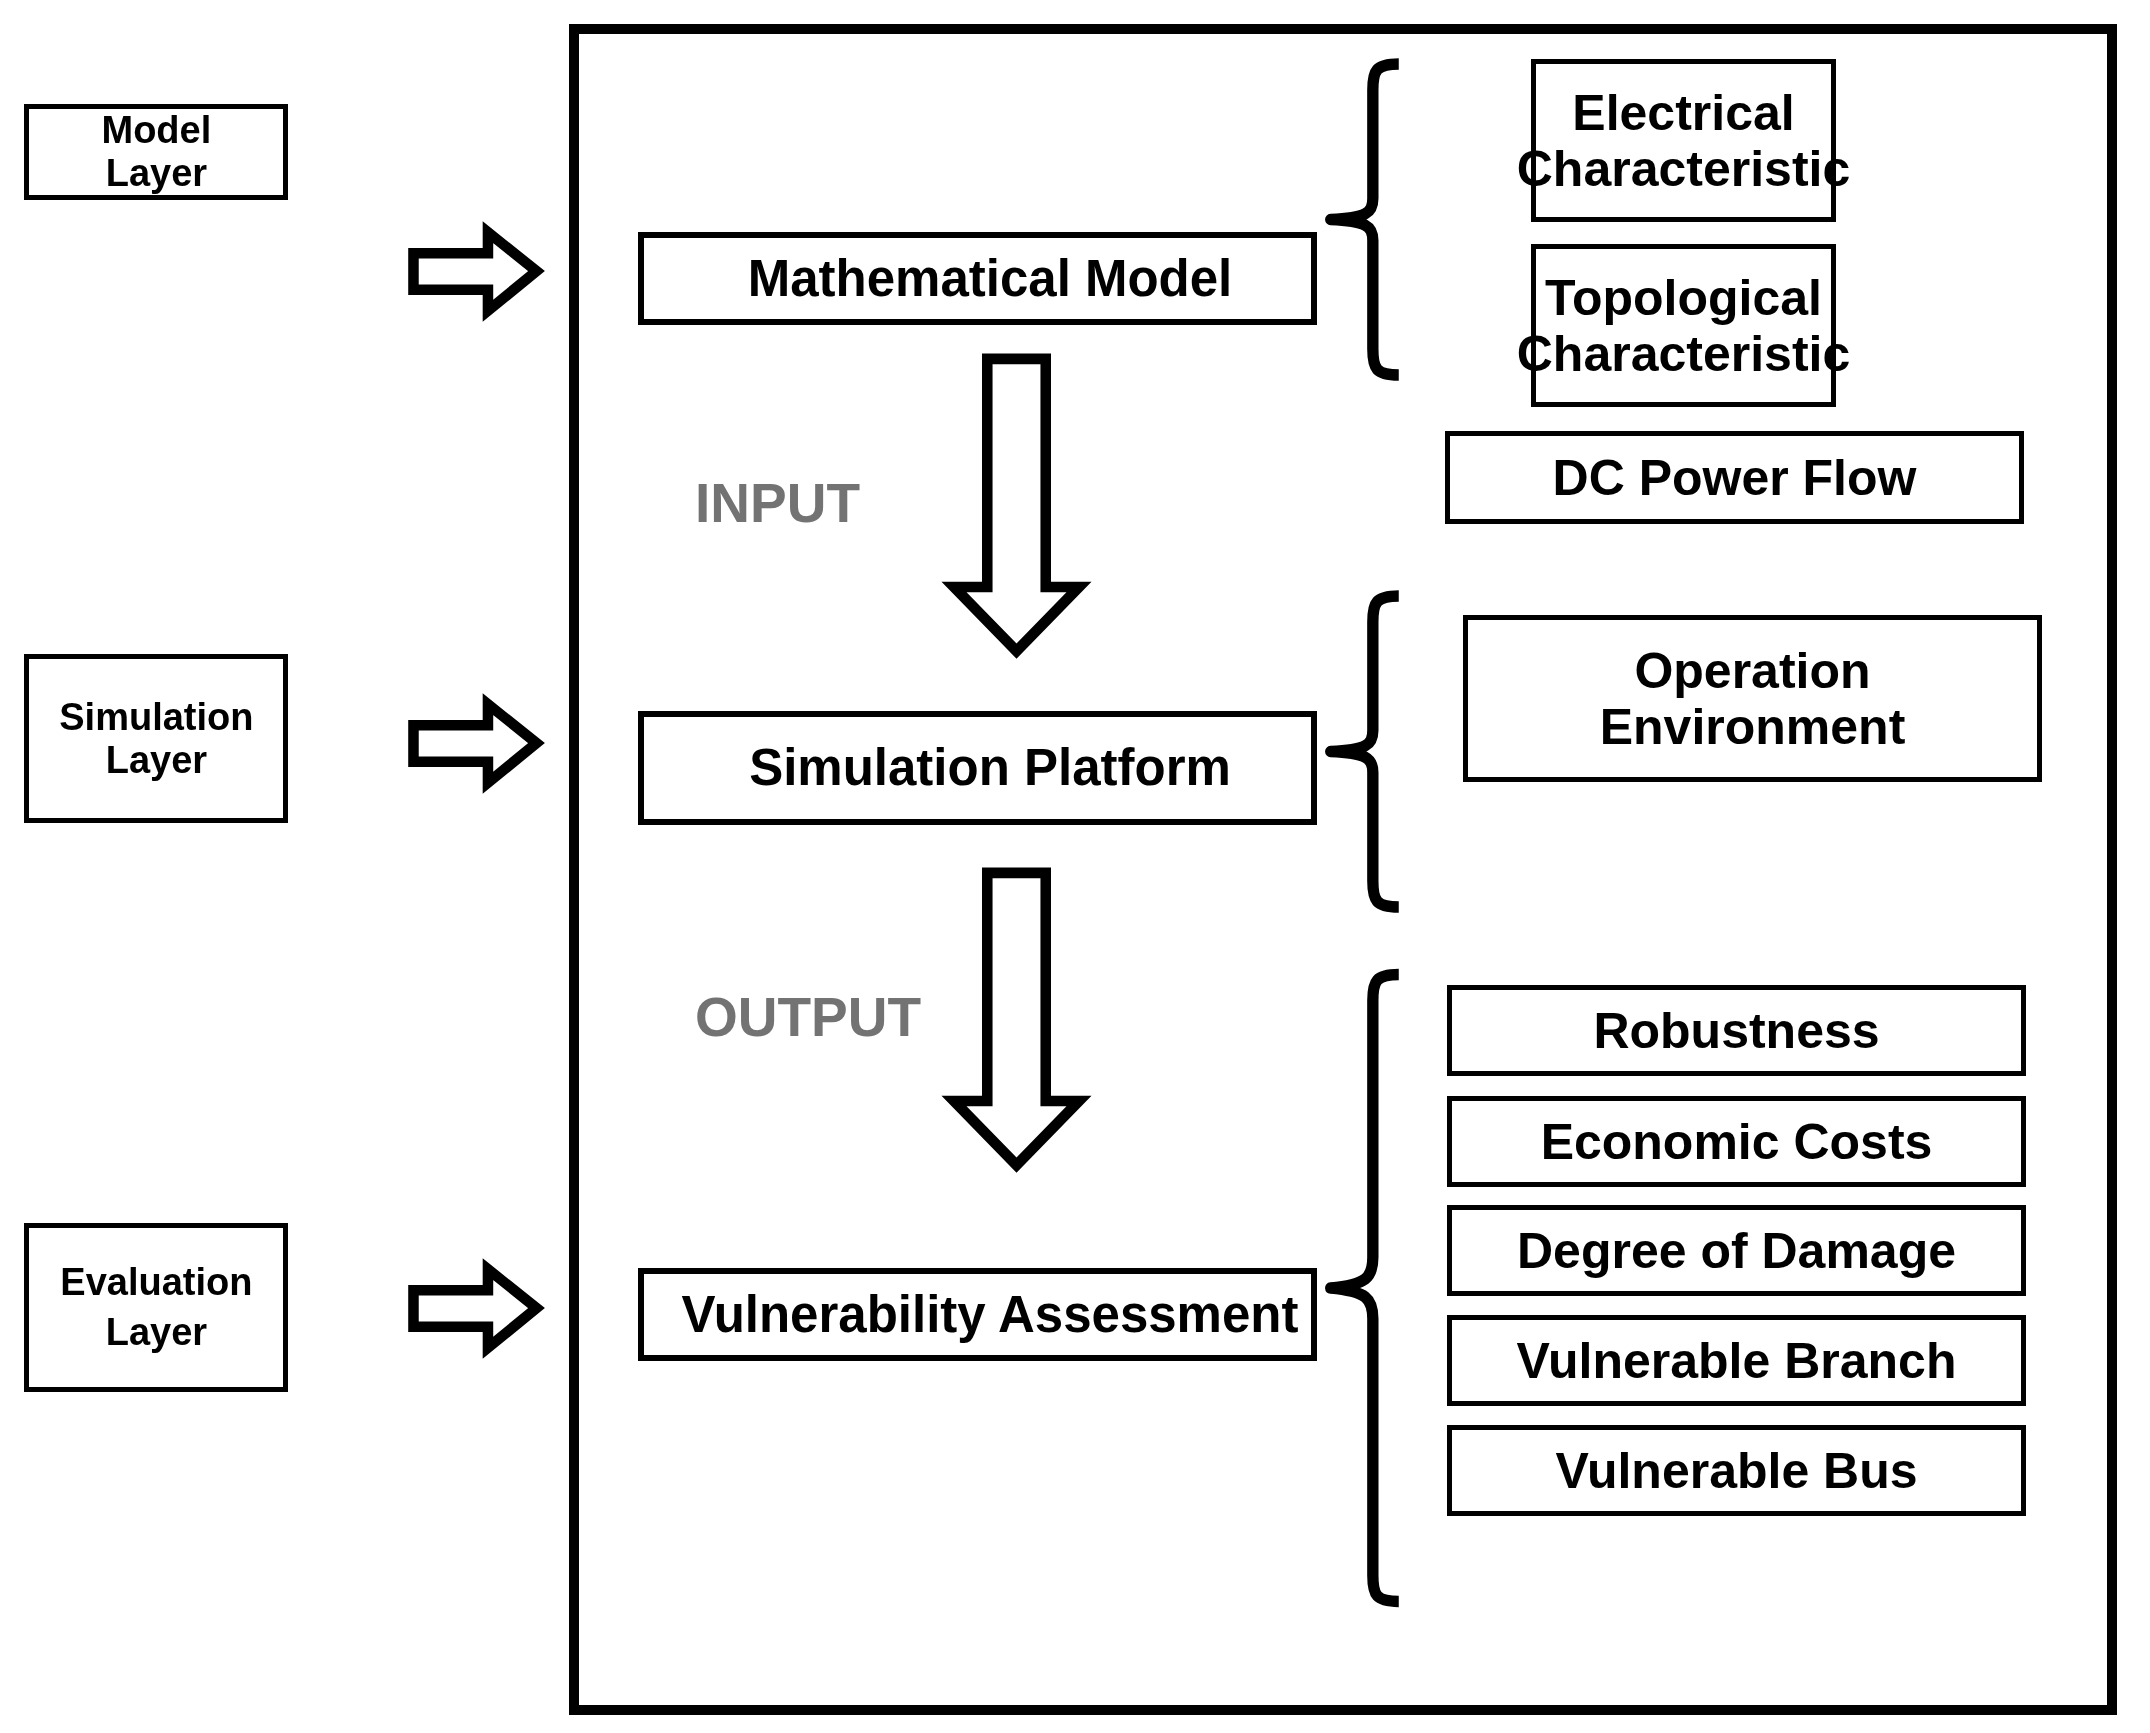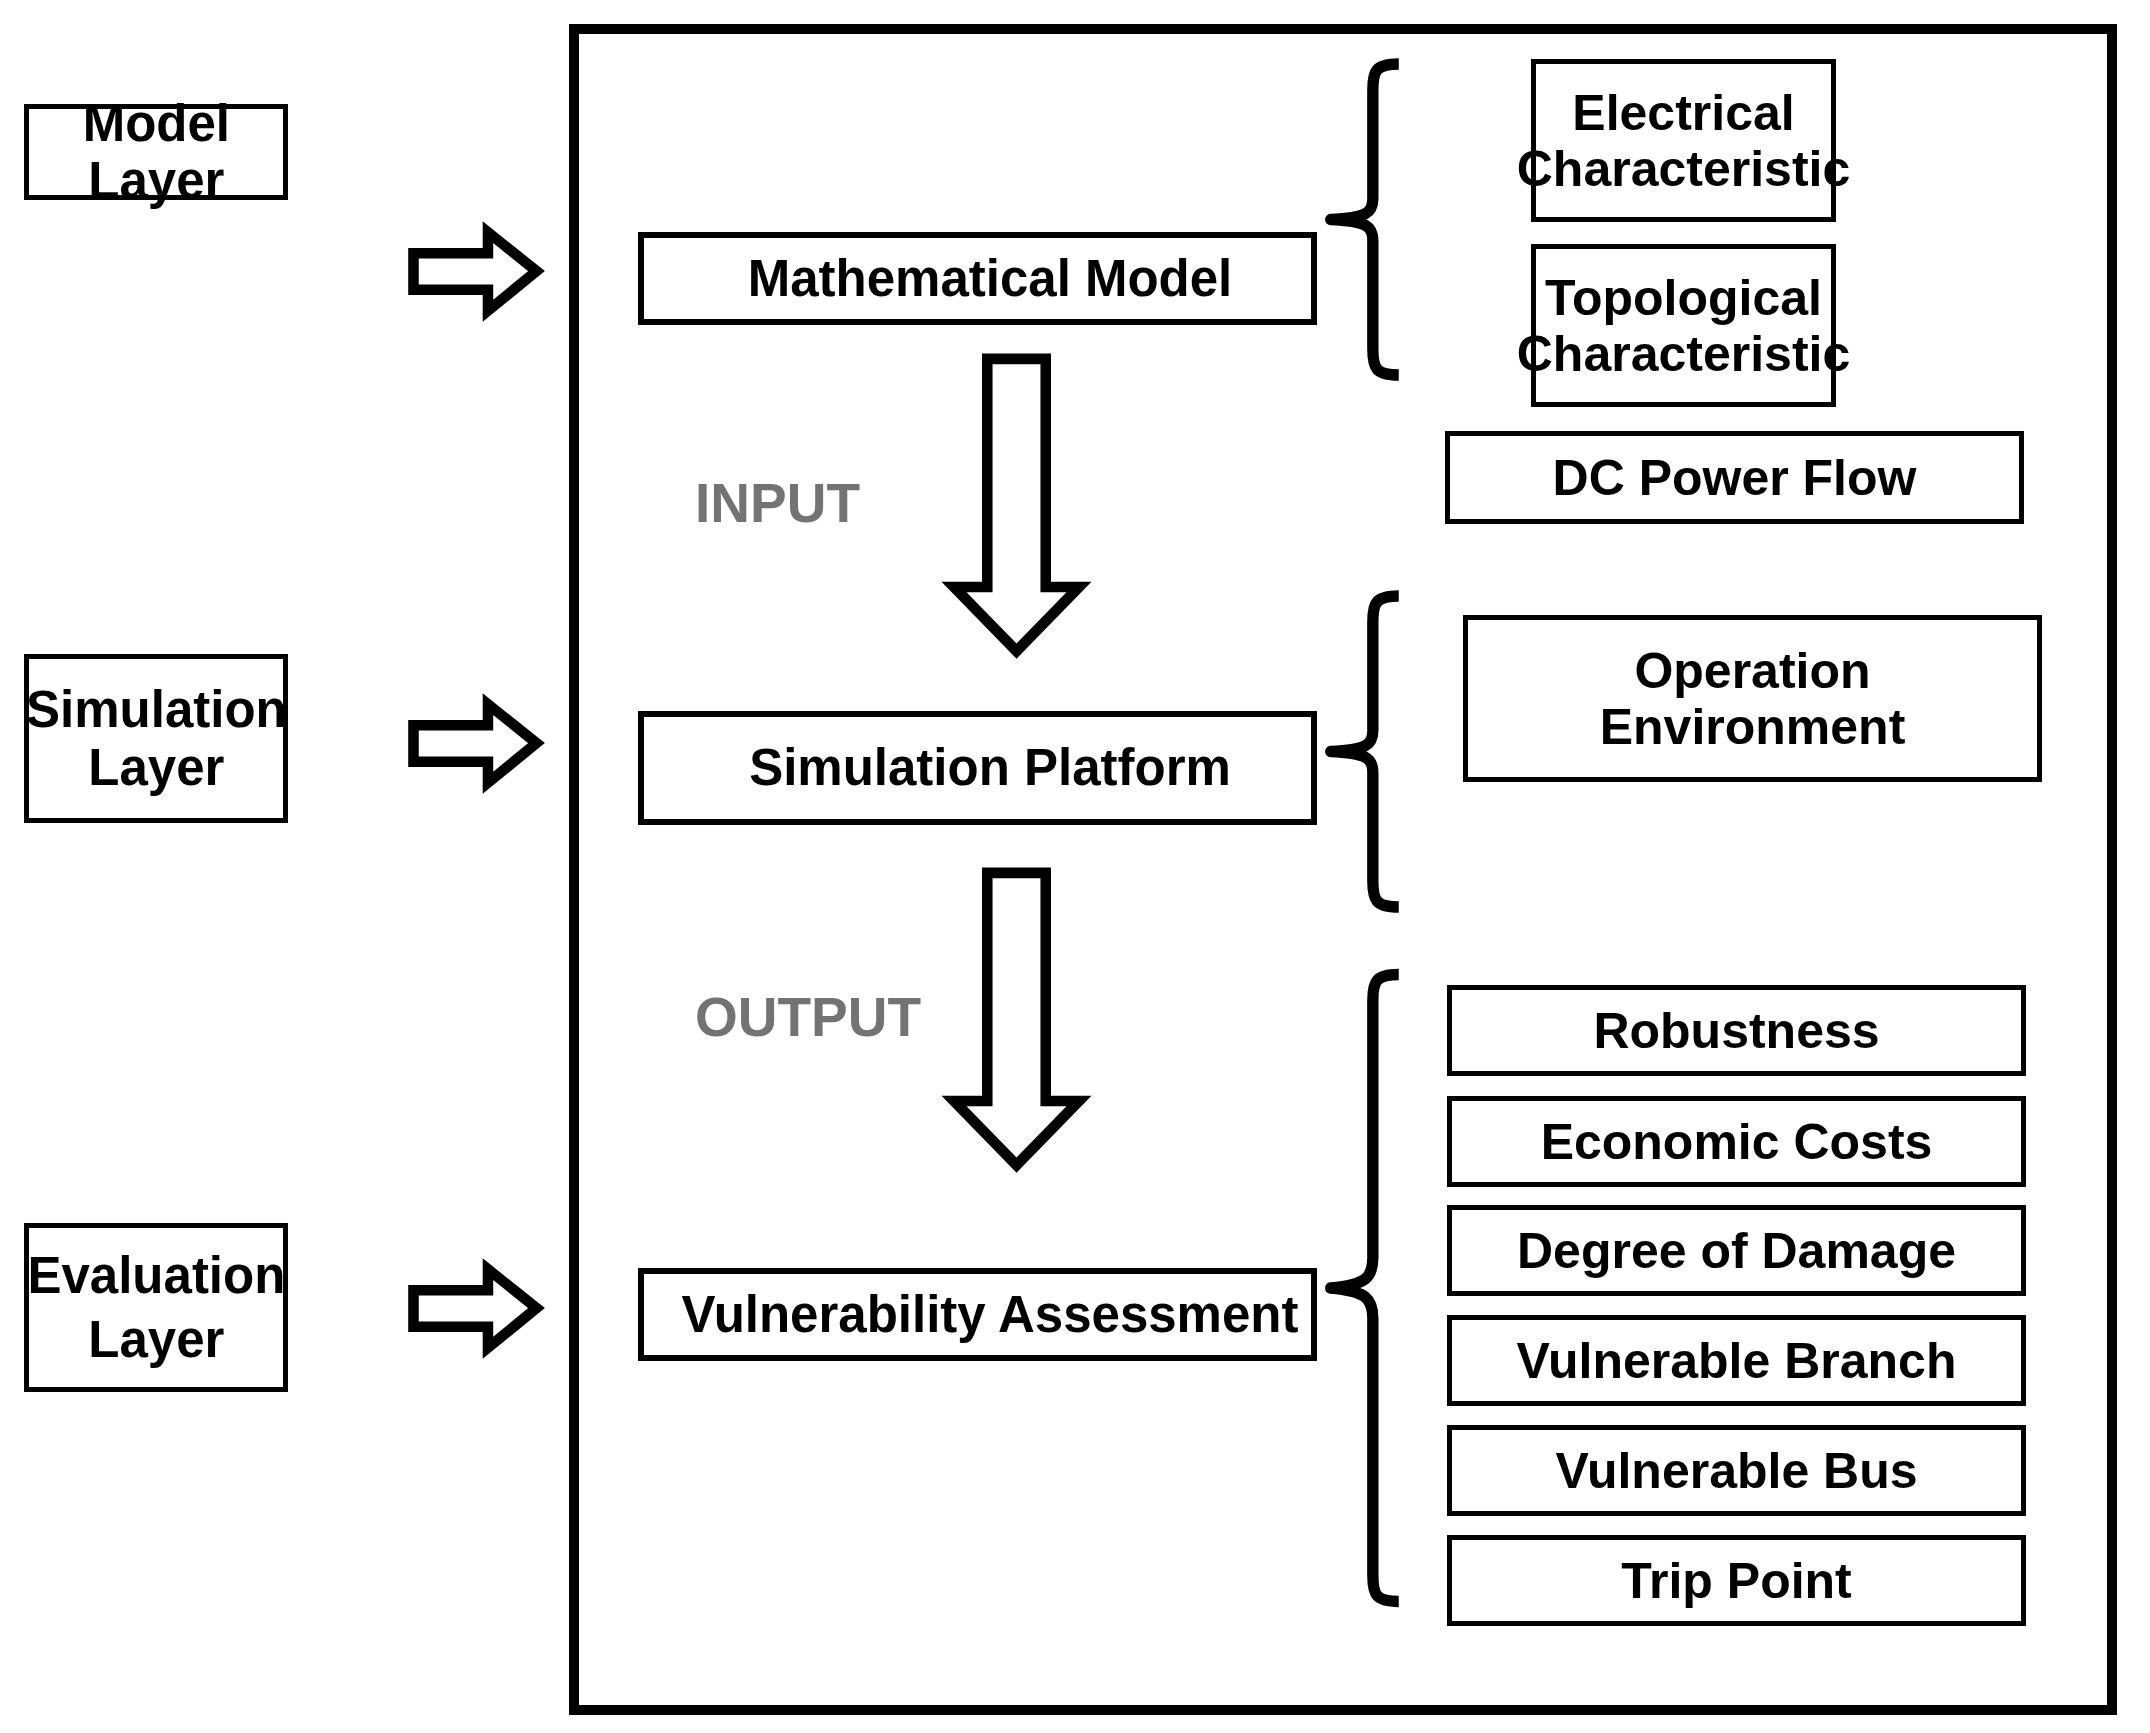--- a/index.html
+++ b/index.html
@@ -42,21 +42,21 @@
     top: 24.4px;
     width: 1548px;
     height: 1691px;
     box-sizing: border-box;
     border: 10.6px solid #000000;
     background: #ffffff;
   }
 
   
   .layer-box {
-    font-size: 51px;
+    font-size: 38px;
     letter-spacing: 0px;
     flex-direction: column;
   }
   .layer-box span { display: block; }
 
   
   .center-box { font-size: 51px; padding-left: 25px; }
 
   
   .detail-box { font-size: 50px; flex-direction: column; }
@@ -181,18 +181,15 @@
   </div>
 
   <div class="box detail-box" style="left:1447px; top:1315px; width:579px; height:91px;">
     <span>Vulnerable Branch</span>
   </div>
 
   <div class="box detail-box" style="left:1447px; top:1425px; width:579px; height:91px;">
     <span>Vulnerable Bus</span>
   </div>
 
-  <div class="box detail-box" style="left:1447px; top:1535px; width:579px; height:91px;">
-    <span>Trip Point</span>
-  </div>
 
 </div>
 
 
 </body></html>

